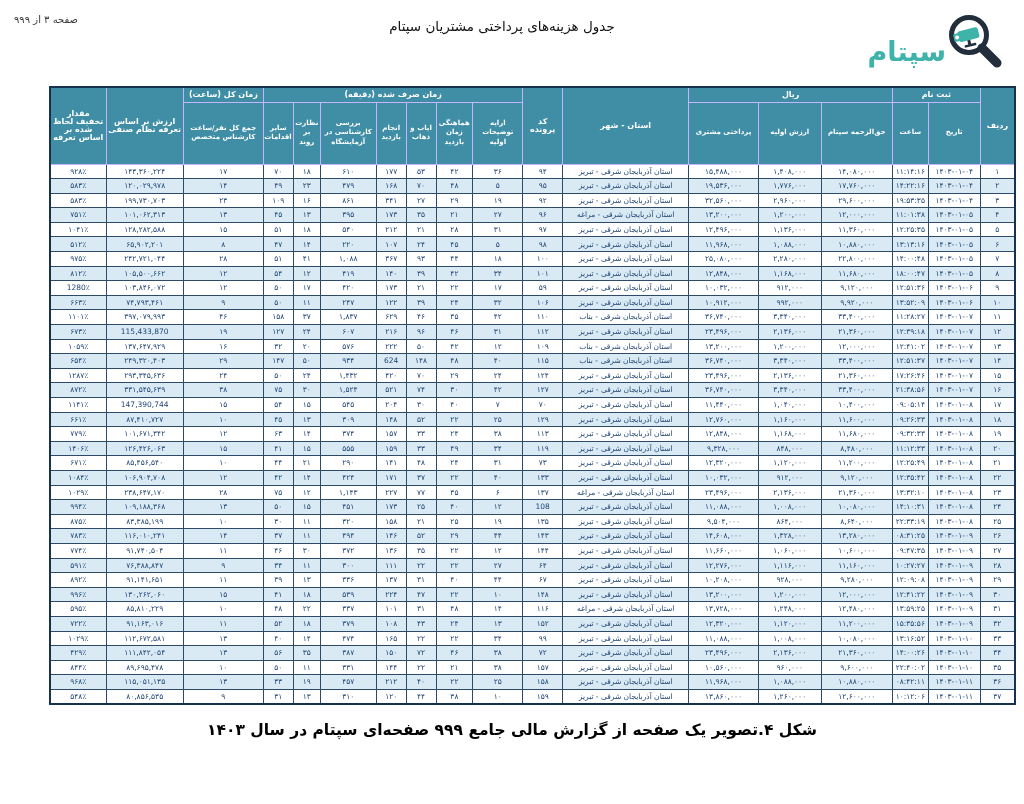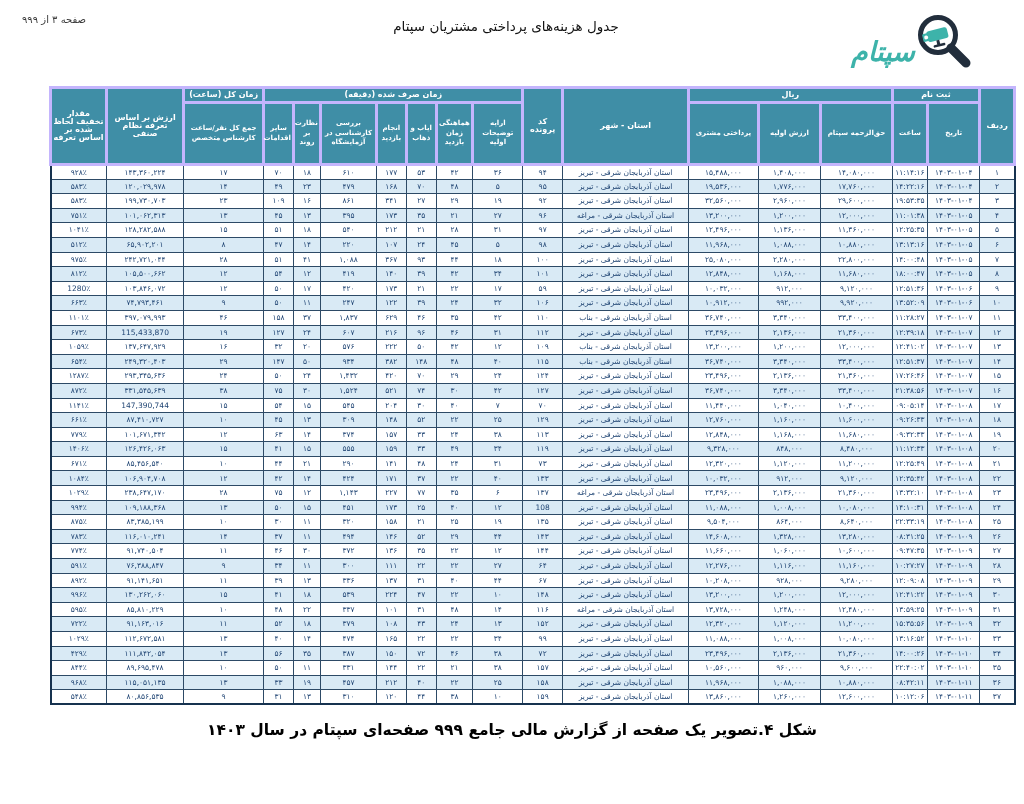--- a/index.html
+++ b/index.html
@@ -13,30 +13,30 @@
     --province-text:#2e75b6;
     --logo-teal:#3db3aa;
     --logo-dark:#222e3c;
   }
   *{box-sizing:border-box;margin:0;padding:0;}
   html,body{width:1024px;height:804px;overflow:hidden;background:#fff;}
   body{font-family:"DejaVu Sans",sans-serif;direction:rtl;}
   .page{width:1024px;height:804px;position:relative;background:#fff;}
 
   
-  .top-header{direction:ltr;display:flex;align-items:flex-start;justify-content:space-between;padding:8px 14px 0 22px;height:86px;}
+  .top-header{direction:ltr;display:flex;align-items:flex-start;justify-content:space-between;padding:8px 14px 0 14px;height:86px;}
   .page-label{font-size:10px;color:#3a3a3a;margin-top:6px;width:170px;}
   .doc-title{font-size:13.5px;font-weight:normal;color:#111;margin-top:10px;text-align:center;flex:1;}
-  .logo{display:flex;align-items:center;direction:ltr;width:190px;justify-content:center;font-style:italic;}
+  .logo{display:flex;align-items:center;direction:ltr;width:190px;justify-content:flex-end;}
   .logo-text{color:var(--logo-teal);font-size:27px;font-weight:bold;margin-right:-8px;margin-top:14px;z-index:1;}
   .logo-icon{display:block;}
 
   
   table.report{border-collapse:collapse;table-layout:fixed;width:967px;margin:0 8px 0 auto;border:2px solid var(--grid-dark);}
-  table.report th{background:var(--header-bg);color:var(--header-text);font-weight:bold;border:3px solid #c4b5fd;vertical-align:middle;text-align:center;}
+  table.report th{background:var(--header-bg);color:var(--header-text);font-weight:bold;border:1px solid #c4b5fd;vertical-align:middle;text-align:center;}
   tr.group-row th{font-size:8px;height:15px;line-height:1;padding:1px 1px;}
   tr.sub-row th{font-size:7px;height:62px;line-height:1.35;padding:1px 1px;}
   table.report td{border:1px solid var(--grid);height:14.6px;font-size:7.5px;line-height:1;text-align:center;vertical-align:middle;color:var(--num-text);padding:0 1px;overflow:hidden;white-space:nowrap;background:var(--row-bg);}
   tr.alt td{background:var(--row-alt-bg);}
   td.c-ltr{direction:ltr;}
   td.c-province{color:var(--province-text);font-size:7px;}
 
   
   .caption{margin-top:16px;text-align:center;font-weight:bold;font-size:15.5px;color:#000;}
   .caption .cap-label{}
@@ -380,21 +380,21 @@
           <td class="c-ltr">۱۴۰۳-۰۱-۰۷</td>
           <td class="c-ltr">۱۲:۵۱:۳۷</td>
           <td>۳۳,۴۰۰,۰۰۰</td>
           <td>۳,۳۴۰,۰۰۰</td>
           <td>۳۶,۷۴۰,۰۰۰</td>
           <td class="c-province">استان آذربایجان شرقی - بناب</td>
           <td>۱۱۵</td>
           <td>۴۰</td>
           <td>۴۸</td>
           <td>۱۴۸</td>
-          <td>۳۸۲</td>
+          <td>624</td>
           <td>۹۳۴</td>
           <td>۵۰</td>
           <td>۱۴۷</td>
           <td>۲۹</td>
           <td>۲۴۹,۳۲۰,۴۰۳</td>
           <td class="c-ltr">۶۵۴٪</td>
         </tr>
         <tr>
           <td>۱۵</td>
           <td class="c-ltr">۱۴۰۳-۰۱-۰۷</td>

